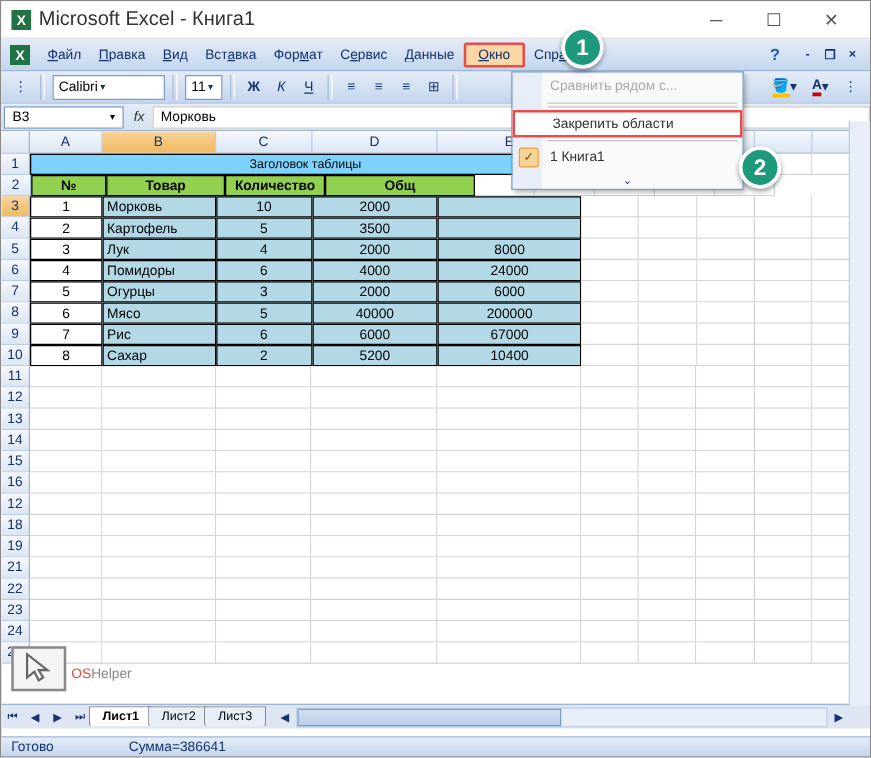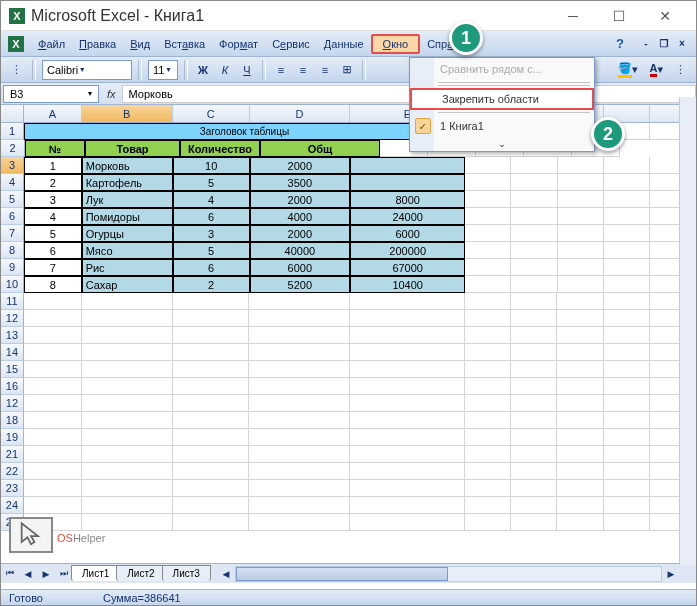--- a/index.html
+++ b/index.html
@@ -40,21 +40,21 @@
 .cell{border-right:1px solid #d4d4d4;border-bottom:1px solid #d4d4d4;display:flex;align-items:center;padding:0 3px;font-size:11px;overflow:hidden;white-space:nowrap;background:#fff}
 .cell.h2{background:#92d050;font-weight:bold;justify-content:center;border:1px solid #000}
 .cell.d{background:#b3d9e6;border:1px solid #000}
 .cell.dc{background:#b3d9e6;border:1px solid #000;justify-content:center}
 .cell.nc{background:#fff;border:1px solid #000;justify-content:center}
 .titlecell{background:#7dd3fc;border:1px solid #000;justify-content:center;font-size:10px}
 .colA{width:60px}.colB{width:95px}.colC{width:80px}.colD{width:105px}.colE{width:120px}.colF{width:48px}.colG{width:48px}.colOther{width:48px}
 .sheettabs{position:absolute;bottom:0;left:0;right:0;height:20px;background:#dde6f2;display:flex;align-items:center;border-top:1px solid #9db4d4}
 .navbtn{width:18px;height:18px;display:flex;align-items:center;justify-content:center;font-size:9px;color:#15336f}
 .tab{padding:2px 10px;background:#fff;border:1px solid #888;border-bottom:none;font-size:10px;border-radius:0 0 3px 3px;transform:translateY(-1px);margin:0 -2px}
-.tab.active{font-weight:normal;background:#fff}
+.tab.active{font-weight:bold;background:#fff}
 .tab.inactive{background:#e8eef7}
 .hscroll{margin-left:8px;flex:1;display:flex;align-items:center;padding-right:16px}
 .scrolltrack{flex:1;height:16px;background:#e8eef7;border:1px solid #b9cde6;display:flex}
 .scrollthumb{width:50%;background:linear-gradient(#d4e1f1,#b9cde6);border:1px solid #7a9ac7}
 .statusbar{position:absolute;bottom:0;left:0;right:0;height:16px;background:linear-gradient(#e4ecf7,#c4d6ed);display:flex;align-items:center;padding:0 8px;font-size:11px;color:#15336f;border-top:1px solid #9db4d4}
 .statusbar .sum{margin-left:60px}
 .dropdown-menu{position:absolute;top:56px;left:408px;width:186px;background:linear-gradient(90deg,#e8eef7 0,#e8eef7 24px,#f9f9f9 24px,#f9f9f9 100%);border:1px solid #7a9ac7;box-shadow:2px 2px 4px rgba(0,0,0,.3);z-index:100}
 .dd-item{height:22px;display:flex;align-items:center;padding:0 6px 0 30px;font-size:11px;color:#333;position:relative}
 .dd-item.disabled{color:#aaa}
 .dd-item.highlighted{border:2px solid #e94b4b;background:#fff}

